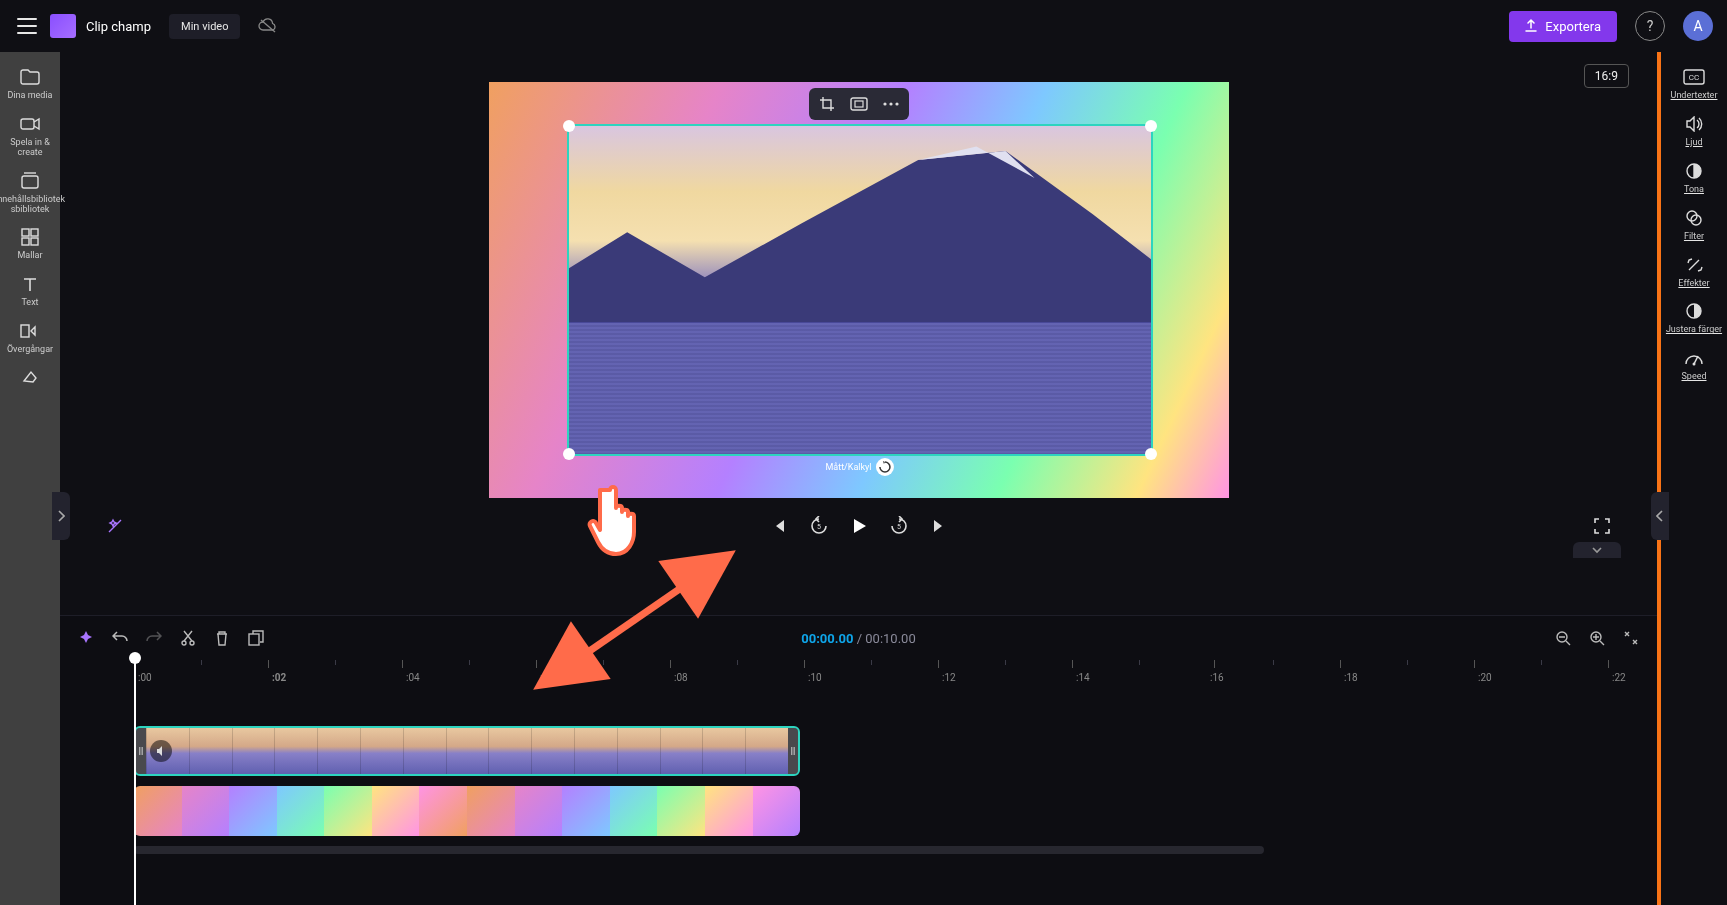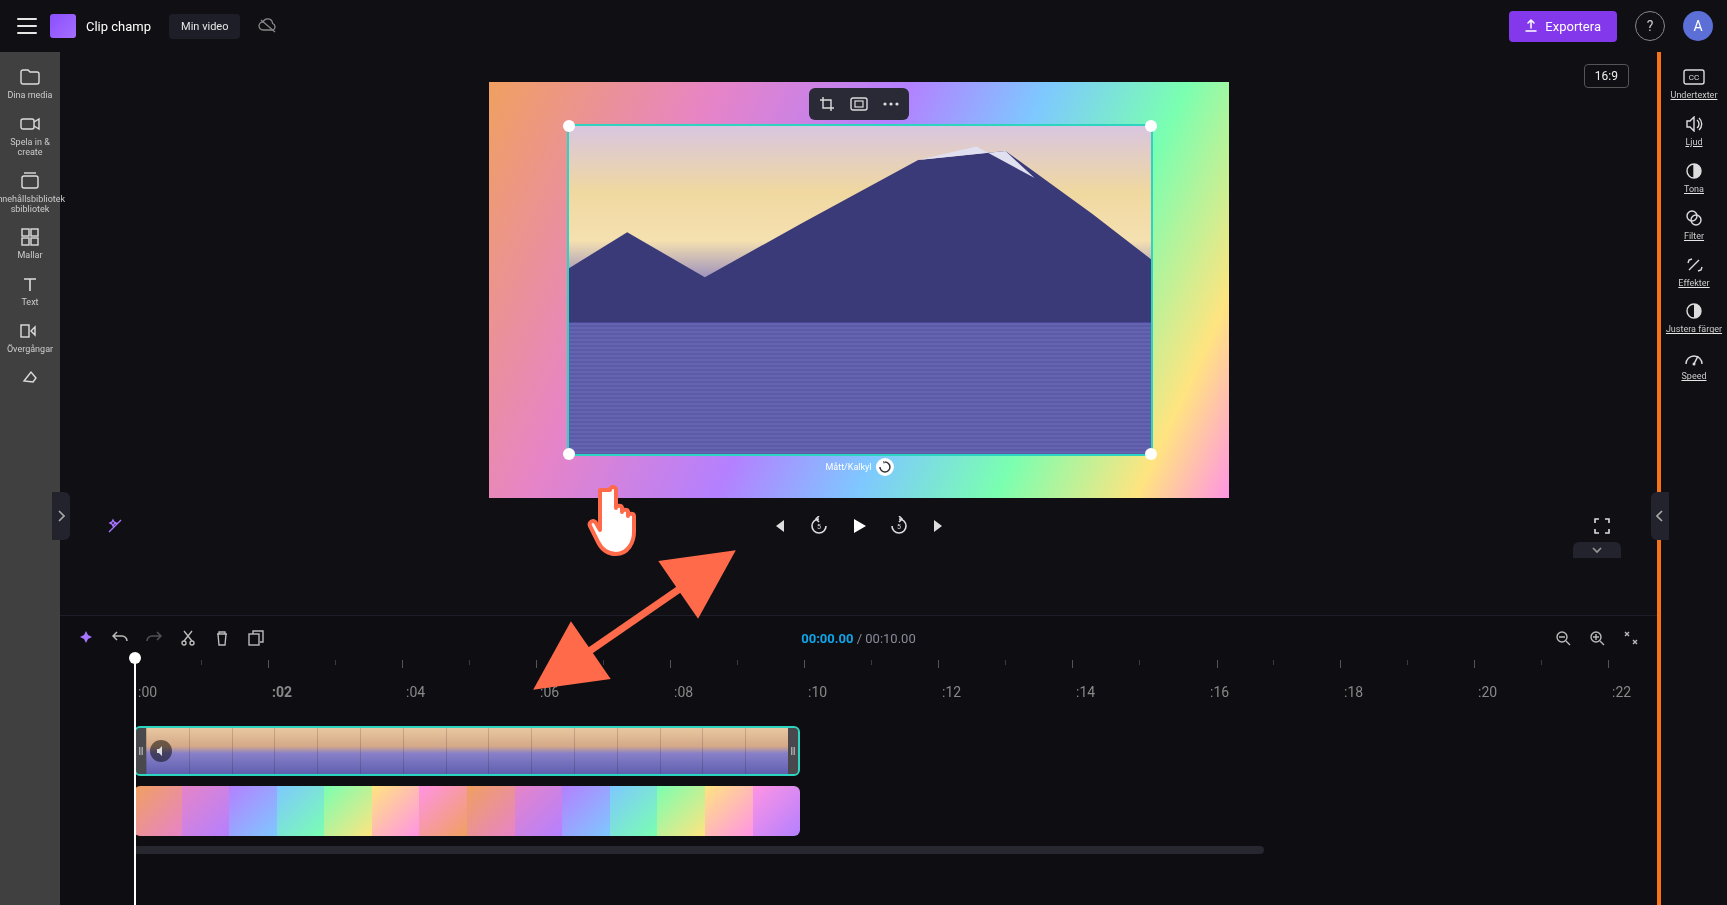--- a/index.html
+++ b/index.html
@@ -63,21 +63,21 @@
 
 .timeline-wrap { height:290px; border-top:1px solid #1e1e28; display:flex; flex-direction:column; background:#0d0d12; }
 .tl-toolbar { height:44px; display:flex; align-items:center; padding:0 16px; gap:14px; position:relative; }
 .tl-tool { width:20px; height:20px; display:flex; align-items:center; justify-content:center; color:#bbb; cursor:pointer; }
 .tl-time { position:absolute; left:50%; transform:translateX(-50%); font-size:13px; }
 .tl-time .cur{color:#0ea5e9;font-weight:bold;} .tl-time .tot{color:#8a8a9a;}
 .tl-zoom { margin-left:auto; display:flex; gap:14px; align-items:center; }
 .tl-ruler { height:26px; position:relative; margin-left:74px; margin-right:12px; }
 .tick { position:absolute; top:0; display:flex; flex-direction:column; align-items:flex-start; }
 .tick .line{ width:1px; height:8px; background:#555; }
-.tick .lab{ font-size:14px; color:#888; margin-top:16px; margin-left:4px; }
+.tick .lab{ font-size:10px; color:#888; margin-top:4px; margin-left:4px; }
 .minor-tick { position:absolute; top:0; width:1px; height:5px; background:#3a3a46; }
 .playhead { position:absolute; top:-2px; left:74px; width:2px; height:250px; background:#fff; z-index:10; }
 .playhead::before { content:''; position:absolute; top:-6px; left:-5px; width:12px; height:12px; background:#fff; border-radius:50%; }
 .tracks { position:relative; margin-left:74px; margin-right:12px; margin-top:40px; }
 .track { height:50px; border-radius:6px; margin-bottom:10px; position:relative; overflow:hidden; }
 .track1 { width:666px; border:2px solid #2dd4bf; display:flex; }
 .track1 .thumb { flex:1; background:linear-gradient(180deg,#e8c8a0 0%,#d4a888 40%,#8880c8 55%,#6060b0 100%); border-left:1px solid rgba(0,0,0,0.15); }
 .track1 .thumb:first-child{border-left:none;}
 .track-handle { width:10px; background:rgba(255,255,255,0.25); display:flex; align-items:center; justify-content:center; color:#fff; font-size:9px; flex-shrink:0; }
 .audio-badge { position:absolute; left:14px; top:50%; transform:translateY(-50%); width:22px; height:22px; border-radius:50%; background:rgba(0,0,0,0.5); display:flex; align-items:center; justify-content:center; z-index:2; }

